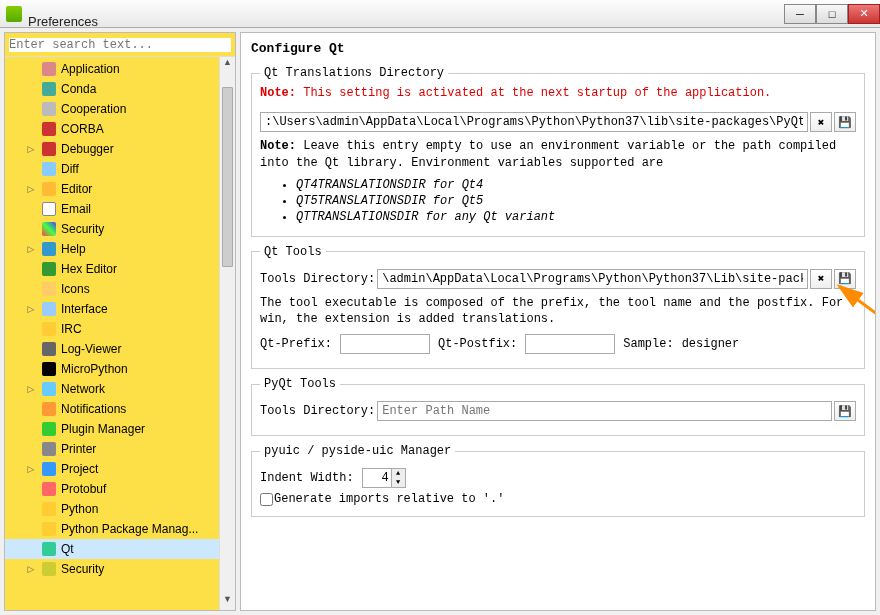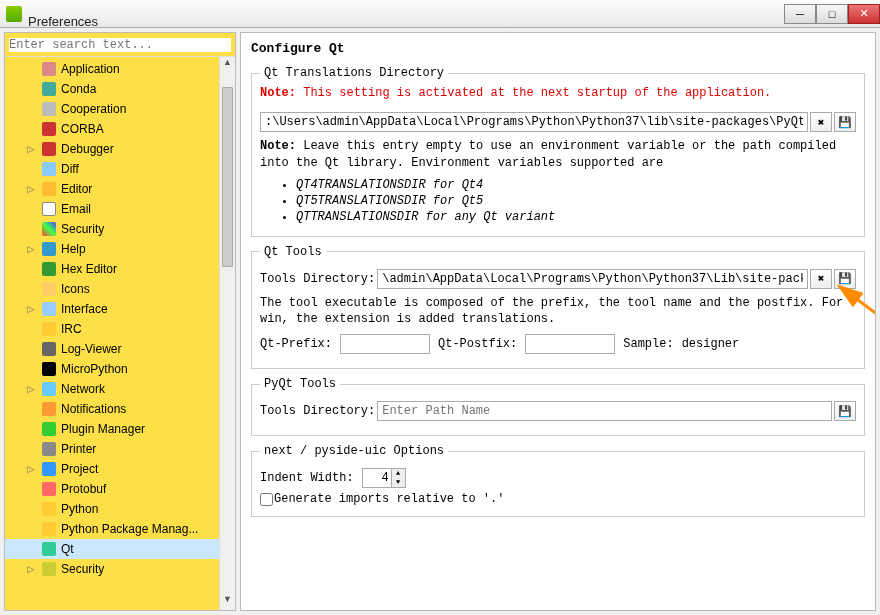--- a/index.html
+++ b/index.html
@@ -311,21 +311,21 @@
     <fieldset>
       <legend>PyQt Tools</legend>
       <div class="pathrow">
         <label>Tools Directory:</label>
         <input type="text" placeholder="Enter Path Name" style="">
         <div class="iconbtn save">💾</div>
       </div>
     </fieldset>
 
     <fieldset>
-      <legend>next / pyside-uic Options</legend>
+      <legend>pyuic / pyside-uic Manager</legend>
       <div class="row">
         <label>Indent Width:</label>
         <div class="spin">
           <input type="text" value="4" style="">
           <div class="btns">
               <span>▲</span>
               <span>▼</span>
             </div>
         </div>
       </div>

